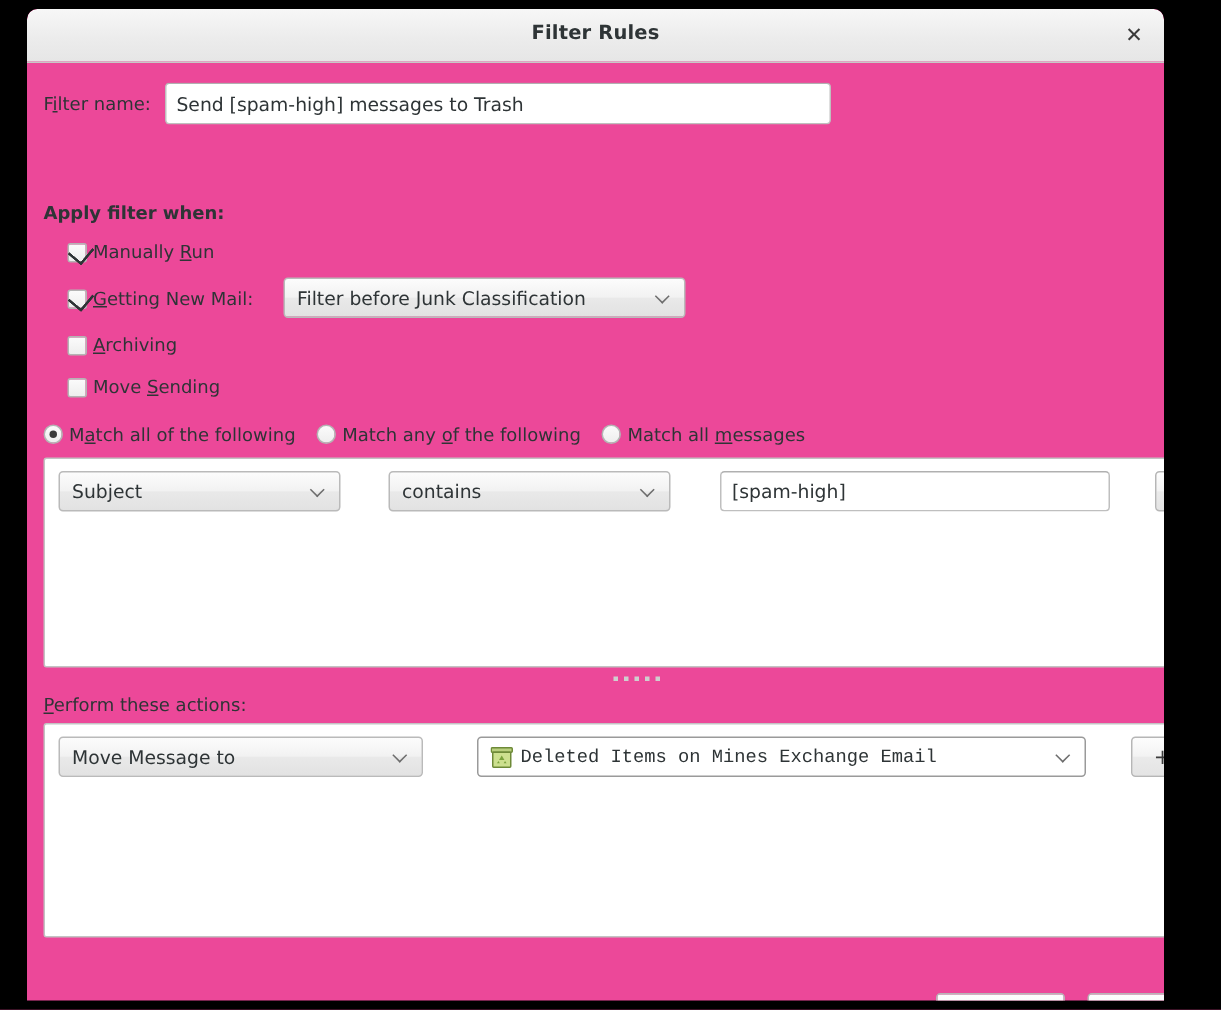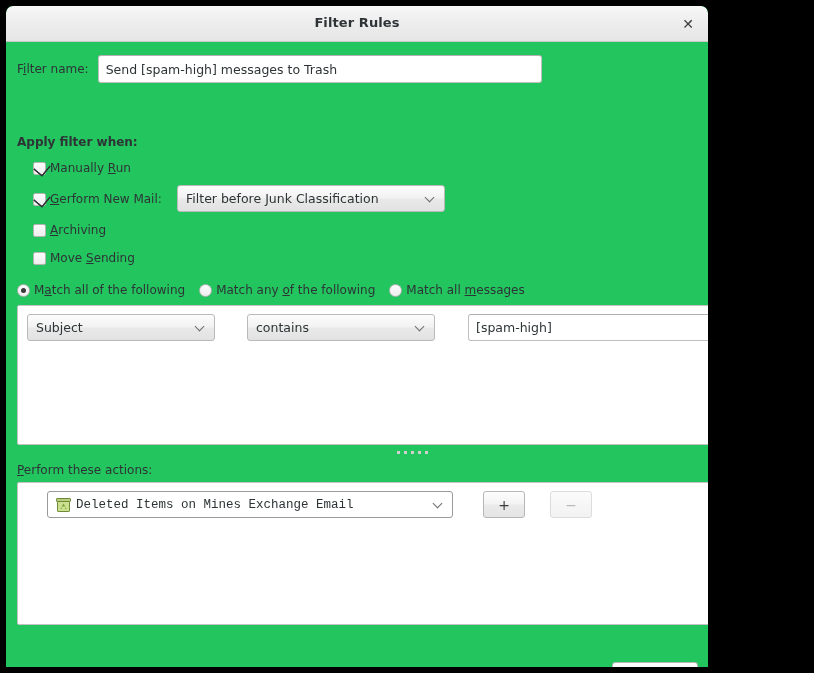--- a/index.html
+++ b/index.html
@@ -7,25 +7,25 @@
     padding: 0;
     width: 814px;
     height: 673px;
     overflow: hidden;
     background: #000000;
     font-family: "DejaVu Sans", "Liberation Sans", sans-serif;
   }
 
   #dialog {
     position: absolute;
-    left: 6px;
+    left: 18px;
     top: 6px;
-    width: 702px;
+    width: 758px;
     height: 661px;
-    background: #22c55e;
+    background: #ec4899;
     border-radius: 7px 7px 0 0;
     box-sizing: border-box;
     overflow: hidden;
   }
 
   
   .titlebar {
     position: relative;
     height: 35px;
     background: linear-gradient(to bottom, #f7f7f7 0%, #ececec 55%, #e6e6e6 100%);
@@ -191,21 +191,20 @@
   .radio-row {
     position: absolute;
     left: 11px;
     top: 241px;
     display: flex;
     align-items: center;
     gap: 0px;
   }
   .radio-item {
     display: flex;
-    align-items: center;
     margin-right: 14px;
     cursor: pointer;
   }
   .radio {
     position: relative;
     box-sizing: border-box;
     width: 13px;
     height: 13px;
     border-radius: 50%;
     border: 1px solid #b4b4b4;
@@ -350,21 +349,21 @@
 
     <div class="lbl bold apply-head">Apply filter when:</div>
 
     <div class="check-row" style="top:119px">
       <div class="checkbox checked"></div>
       <div class="lbl"><span>Manually </span><u>R</u><span>un</span></div>
     </div>
 
     <div class="check-row" style="top:150px">
       <div class="checkbox checked"></div>
-      <div class="lbl"><span></span><u>G</u><span>erform New Mail:</span></div>
+      <div class="lbl"><span></span><u>G</u><span>etting New Mail:</span></div>
     </div>
 
     <div class="combo" id="combo-getting-new-mail">
       <span class="combo-text">Filter before Junk Classification</span>
       <span class="chev"></span>
     </div>
 
     <div class="check-row" style="top:181px">
       <div class="checkbox"></div>
       <div class="lbl"><span></span><u>A</u><span>rchiving</span></div>
@@ -411,20 +410,24 @@
       <span></span>
       <span></span>
       <span></span>
       <span></span>
     </div>
 
     <div class="lbl perform-head"><span></span><u>P</u><span>erform these actions:</span></div>
 
     <div class="panel" id="actions-panel">
       <div class="item-row">
+        <div class="combo" style="width:243px">
+          <span class="combo-text">Move Message to</span>
+          <span class="chev"></span>
+        </div>
         <div class="combo white" style="width:406px; margin-left:20px">
           <span class="folder-icon">
             <svg width="15" height="14" viewBox="0 0 15 14" xmlns="http://www.w3.org/2000/svg">
               <rect x="0.5" y="0.5" width="14" height="3" rx="0.6" fill="#b9cf7e" stroke="#6e8a38"></rect>
               <rect x="1.5" y="3.5" width="12" height="10" rx="0.6" fill="#cde08f" stroke="#6e8a38"></rect>
               <path d="M7.5 5.6 L9.3 8.6 L5.7 8.6 Z" fill="#7aa13c"></path>
               <path d="M4.3 10.8 L6.2 10.8 L5.3 9.3 Z" fill="#7aa13c"></path>
               <path d="M10.7 10.8 L8.8 10.8 L9.7 9.3 Z" fill="#7aa13c"></path>
             </svg>
           </span>

